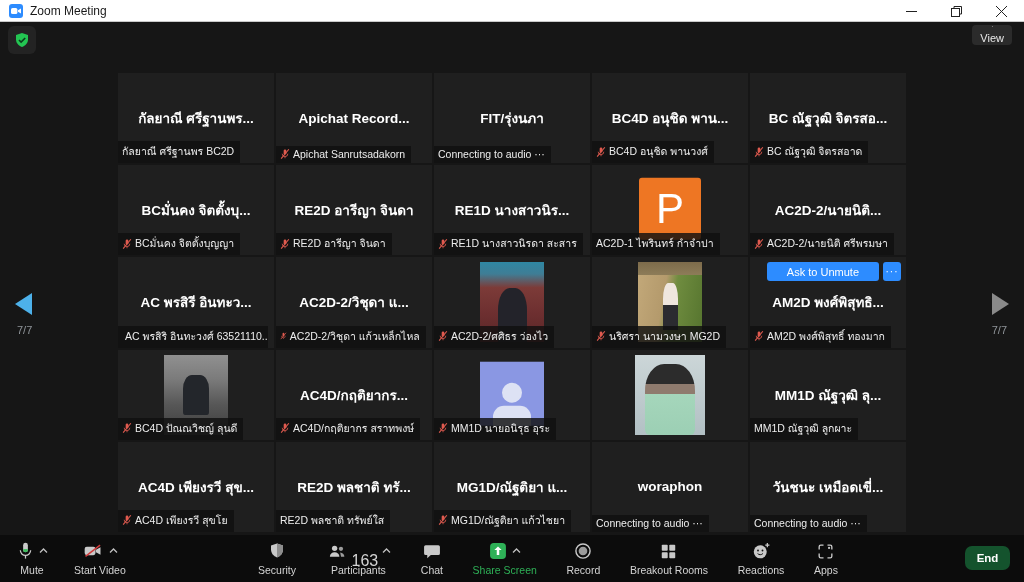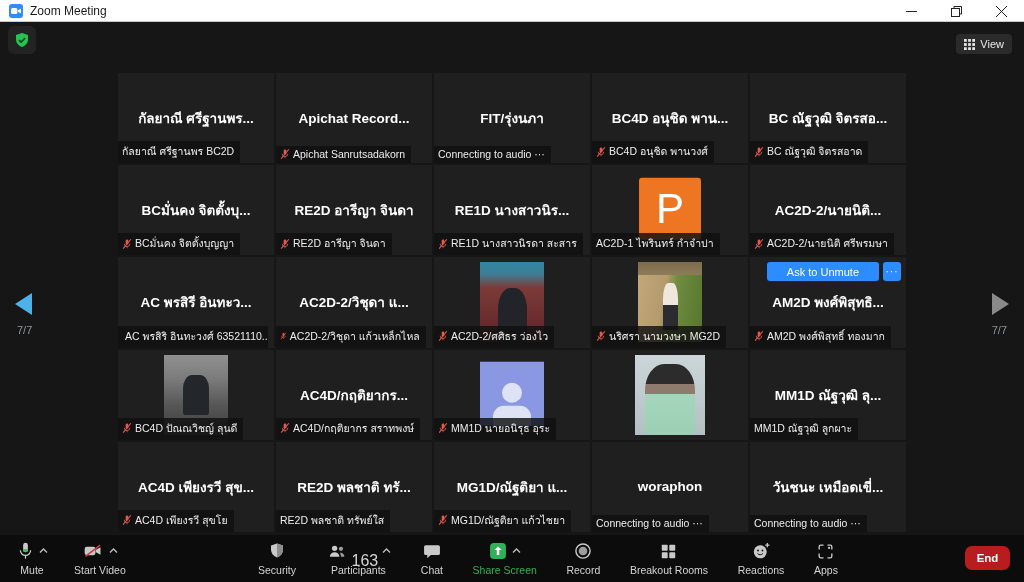--- a/index.html
+++ b/index.html
@@ -12,22 +12,22 @@
   .tb-appicon { width:14px; height:14px; border-radius:3px; background:#2d8cff; margin:0 7px 0 9px;
     display:flex; align-items:center; justify-content:center; }
   .tb-title { font-size:12px; color:#1a1a1a; }
   .win-controls { position:absolute; right:0; top:0; height:22px; display:flex; }
   .win-btn { width:45px; height:22px; display:flex; align-items:center; justify-content:center;
     color:#222; font-size:11px; cursor:default; }
 
   
   .shield-btn { position:absolute; left:8px; top:26px; width:28px; height:28px; border-radius:6px;
     background:#232323; display:flex; align-items:center; justify-content:center; }
-  .view-btn { position:absolute; right:12px; top:34px; height:20px; padding:1px 8px; border-radius:4px;
-    background:#2b2b2b; color:#e8e8e8; font-size:11px; display:flex; align-items:center; gap:5px; }
+  .view-btn { position:absolute; right:12px; top:25px; height:20px; padding:1px 8px; border-radius:4px;
+    background:#2b2b2b; color:#e8e8e8; font-size:11px; display:flex; align-items:center; gap:5px;flex-direction:column; }
 
   
   .grid { position:absolute; left:118px; top:73px; width:788px; height:459px;
     display:grid; grid-template-columns:repeat(5,1fr); grid-template-rows:repeat(5,1fr); gap:2px; }
   .tile { position:relative; background:#1f1f1f; overflow:hidden; }
   .tile-name { position:absolute; inset:0; display:flex; align-items:center; justify-content:center;
     color:#ffffff; font-size:13.5px; font-weight:700; text-align:center; padding:0 8px; white-space:nowrap; }
   .tile-label { position:absolute; left:0; bottom:0; max-width:96%; background:rgba(16,16,16,0.82);
     color:#ededed; font-size:10.5px; padding:2px 6px 3px 4px; display:flex; align-items:center; gap:3px;
     white-space:nowrap; overflow:hidden;margin-top:16px; }
@@ -68,21 +68,21 @@
 
   
   .toolbar { position:absolute; left:0; right:0; bottom:0; height:47px; background:#0c0c0c; }
   .tb-item { display:flex; flex-direction:column; align-items:center; gap:2px; cursor:default; }
   .tb-item .row { display:flex; align-items:flex-start; gap:4px; height:22px; align-items:center; }
   .tb-item .lbl { font-size:10.5px; color:#d4d4d4; white-space:nowrap; }
   .tb-item.green .lbl { color:#2eb157; }
   .count { font-size:16px; color:#d4d4d4;margin-top:20px; }
   .tb-group-left { position:absolute; left:16px; top:5px; display:flex; gap:26px; }
   .tb-group-center { position:absolute; left:258px; top:5px; width:580px; display:flex; justify-content:space-between; }
-  .end-btn { position:absolute; right:14px; top:11px; width:45px; height:24px; background:#b91c1c;
+  .end-btn { position:absolute; right:14px; top:11px; width:45px; height:24px; background:#14532d;
     border:none; border-radius:7px; color:#fff; font-size:11.5px; font-weight:700;
     display:flex; align-items:center; justify-content:center; }
 </style>
 </head>
 <body>
 
 <div class="titlebar">
   <div class="tb-appicon">
     <svg width="10" height="8" viewBox="0 0 10 8">
         <rect x="0" y="1" width="6.4" height="6" rx="1.6" fill="#fff"></rect>

